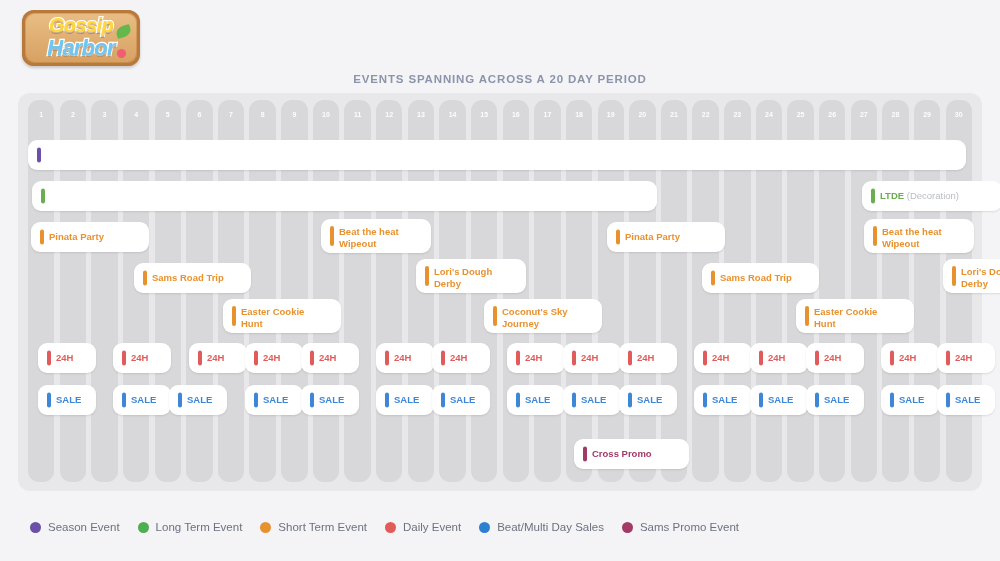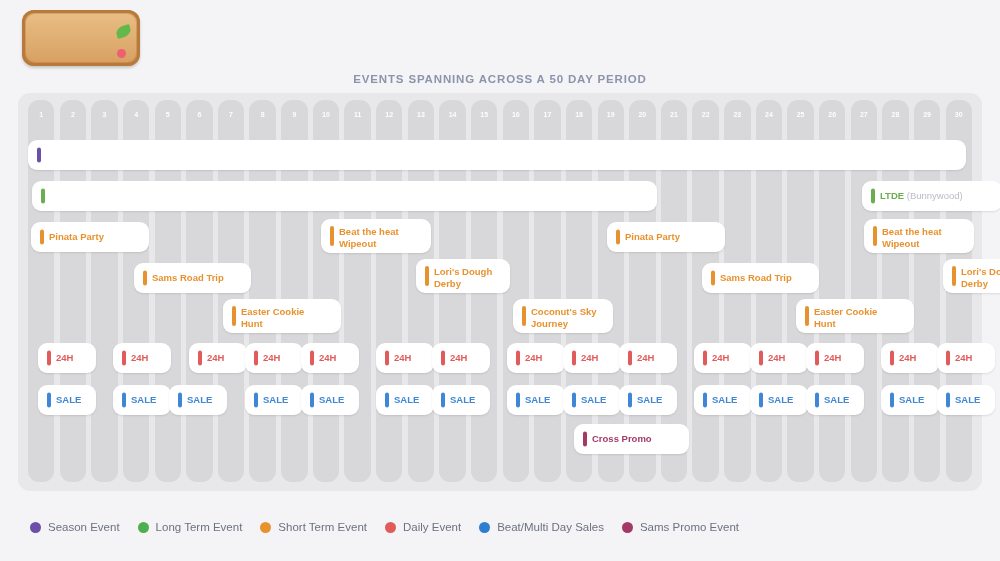--- a/index.html
+++ b/index.html
@@ -122,26 +122,28 @@
   .leg { display: flex; align-items: center; gap: 7px; margin-right: 9px; }
   .dot { width: 11px; height: 11px; border-radius: 50%; }
   .leglbl { font-size: 11.5px; color: #6d7280; }
 </style>
 </head>
 <body>
 
 <div id="header">
   <div id="logo">
     <div class="plaque"></div>
+    <div class="word1">Gossip</div>
+    <div class="word2">Harbor</div>
     <div class="leaf"></div>
     <div class="berry"></div>
   </div>
 </div>
 
-<div id="subtitle">EVENTS SPANNING ACROSS A 50 DAY PERIOD</div>
+<div id="subtitle">EVENTS SPANNING ACROSS A 20 DAY PERIOD</div>
 
 <div id="board">
   <div id="columns">
       <div class="daycol" style="left: 10px; width: 26.44px;">
         <div class="daynum">1</div>
       </div>
       <div class="daycol" style="left: 41.64px; width: 26.44px;">
         <div class="daynum">2</div>
       </div>
       <div class="daycol" style="left: 73.28px; width: 26.44px;">
@@ -231,21 +233,21 @@
     </div>
   <div id="cards">
       <div class="card" style="left: 10px; top: 47px; width: 938px; height: 30px;">
         <div class="accent" style="background: rgb(107, 79, 168); height: 15px;"></div>
       </div>
       <div class="card" style="left: 14px; top: 88px; width: 625px; height: 30px;">
         <div class="accent" style="background: rgb(106, 174, 79); height: 15px;"></div>
       </div>
       <div class="card" style="left: 844px; top: 88px; width: 140px; height: 30px;">
         <div class="accent" style="background: rgb(106, 174, 79); height: 15px;"></div>
-        <div class="txt" style="color: rgb(106, 174, 79); top: 50%; transform: translateY(-50%);">LTDE <span class="sub">(Bunnywood)</span></div>
+        <div class="txt" style="color: rgb(106, 174, 79); top: 50%; transform: translateY(-50%);">LTDE <span class="sub">(Decoration)</span></div>
       </div>
       <div class="card" style="left: 13px; top: 129px; width: 118px; height: 30px;">
         <div class="accent" style="background: rgb(232, 146, 47); height: 15px;"></div>
         <div class="txt" style="color: rgb(232, 146, 47); top: 50%; transform: translateY(-50%);">Pinata Party</div>
       </div>
       <div class="card" style="left: 303px; top: 126px; width: 110px; height: 34px;">
         <div class="accent" style="background: rgb(232, 146, 47); height: 20px;"></div>
         <div class="txt" style="color: rgb(232, 146, 47); top: 7px;">Beat the heat
 Wipeout</div>
       </div>
@@ -255,50 +257,50 @@
       </div>
       <div class="card" style="left: 846px; top: 126px; width: 110px; height: 34px;">
         <div class="accent" style="background: rgb(232, 146, 47); height: 20px;"></div>
         <div class="txt" style="color: rgb(232, 146, 47); top: 7px;">Beat the heat
 Wipeout</div>
       </div>
       <div class="card" style="left: 116px; top: 170px; width: 117px; height: 30px;">
         <div class="accent" style="background: rgb(232, 146, 47); height: 15px;"></div>
         <div class="txt" style="color: rgb(232, 146, 47); top: 50%; transform: translateY(-50%);">Sams Road Trip</div>
       </div>
-      <div class="card" style="left: 398px; top: 166px; width: 94px; height: 34px;">
+      <div class="card" style="left: 398px; top: 166px; width: 110px; height: 34px;">
         <div class="accent" style="background: rgb(232, 146, 47); height: 20px;"></div>
         <div class="txt" style="color: rgb(232, 146, 47); top: 7px;">Lori's Dough
 Derby</div>
       </div>
       <div class="card" style="left: 684px; top: 170px; width: 117px; height: 30px;">
         <div class="accent" style="background: rgb(232, 146, 47); height: 15px;"></div>
         <div class="txt" style="color: rgb(232, 146, 47); top: 50%; transform: translateY(-50%);">Sams Road Trip</div>
       </div>
       <div class="card" style="left: 925px; top: 166px; width: 110px; height: 34px;">
         <div class="accent" style="background: rgb(232, 146, 47); height: 20px;"></div>
         <div class="txt" style="color: rgb(232, 146, 47); top: 7px;">Lori's Dough
 Derby</div>
       </div>
       <div class="card" style="left: 205px; top: 206px; width: 118px; height: 34px;">
         <div class="accent" style="background: rgb(232, 146, 47); height: 20px;"></div>
         <div class="txt" style="color: rgb(232, 146, 47); top: 7px;">Easter Cookie
 Hunt</div>
       </div>
-      <div class="card" style="left: 495px; top: 206px; width: 100px; height: 34px;">
+      <div class="card" style="left: 466px; top: 206px; width: 118px; height: 34px;">
         <div class="accent" style="background: rgb(232, 146, 47); height: 20px;"></div>
         <div class="txt" style="color: rgb(232, 146, 47); top: 7px;">Coconut's Sky
 Journey</div>
       </div>
       <div class="card" style="left: 778px; top: 206px; width: 118px; height: 34px;">
         <div class="accent" style="background: rgb(232, 146, 47); height: 20px;"></div>
         <div class="txt" style="color: rgb(232, 146, 47); top: 7px;">Easter Cookie
 Hunt</div>
       </div>
-      <div class="card" style="left: 556px; top: 331px; width: 115px; height: 30px;">
+      <div class="card" style="left: 556px; top: 346px; width: 115px; height: 30px;">
         <div class="accent" style="background: rgb(163, 58, 102); height: 15px;"></div>
         <div class="txt" style="color: rgb(163, 58, 102); top: 50%; transform: translateY(-50%);">Cross Promo</div>
       </div>
       <div class="card" style="left: 20px; top: 250px; width: 58px; height: 30px;">
         <div class="accent" style="background: rgb(225, 91, 91); height: 15px;"></div>
         <div class="txt" style="color: rgb(225, 91, 91); top: 50%; transform: translateY(-50%);">24H</div>
       </div>
       <div class="card" style="left: 95px; top: 250px; width: 58px; height: 30px;">
         <div class="accent" style="background: rgb(225, 91, 91); height: 15px;"></div>
         <div class="txt" style="color: rgb(225, 91, 91); top: 50%; transform: translateY(-50%);">24H</div>

